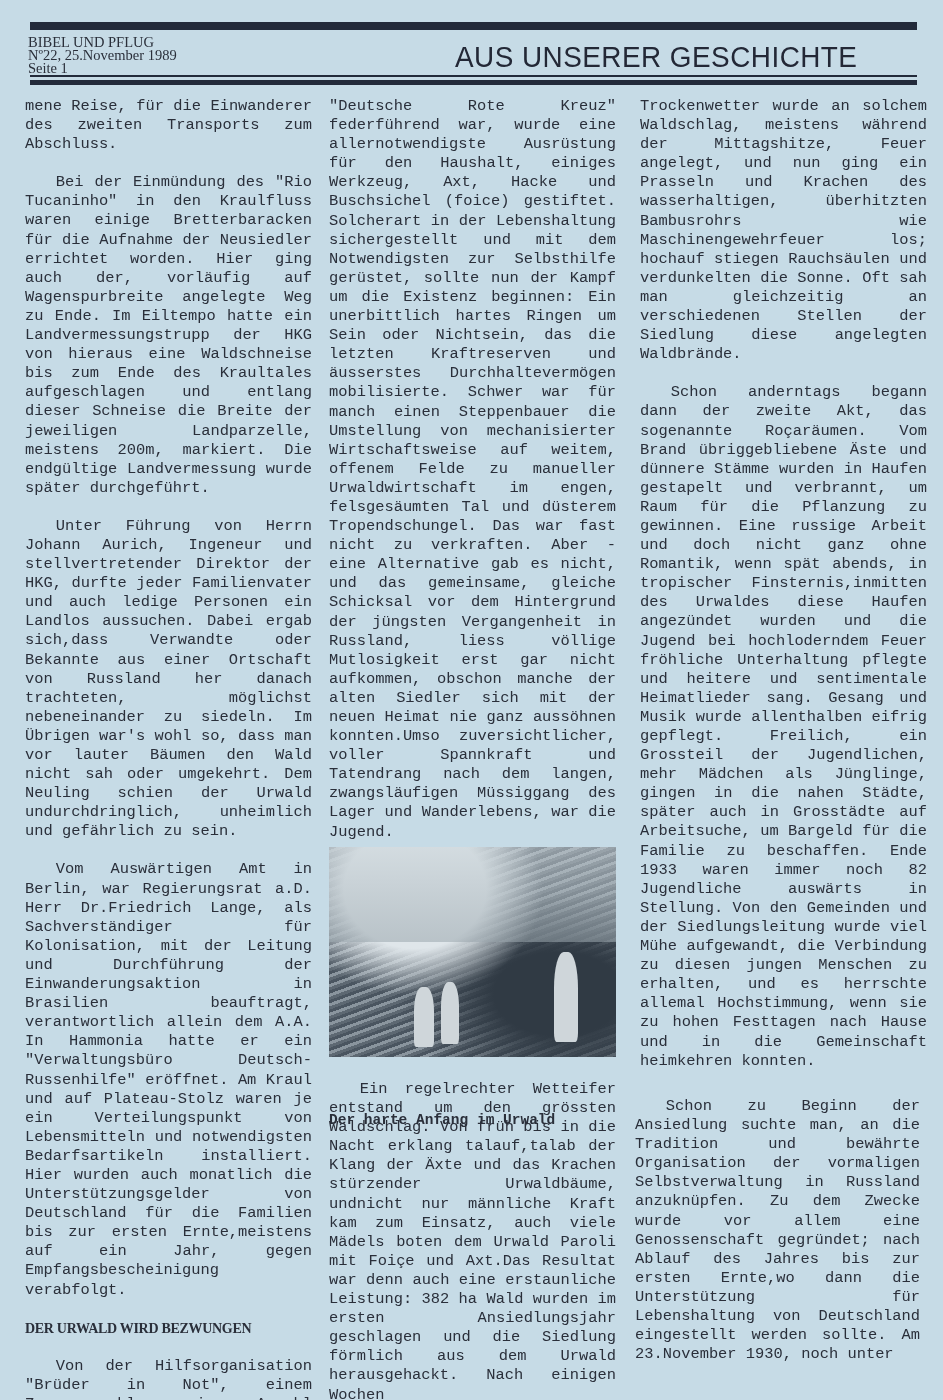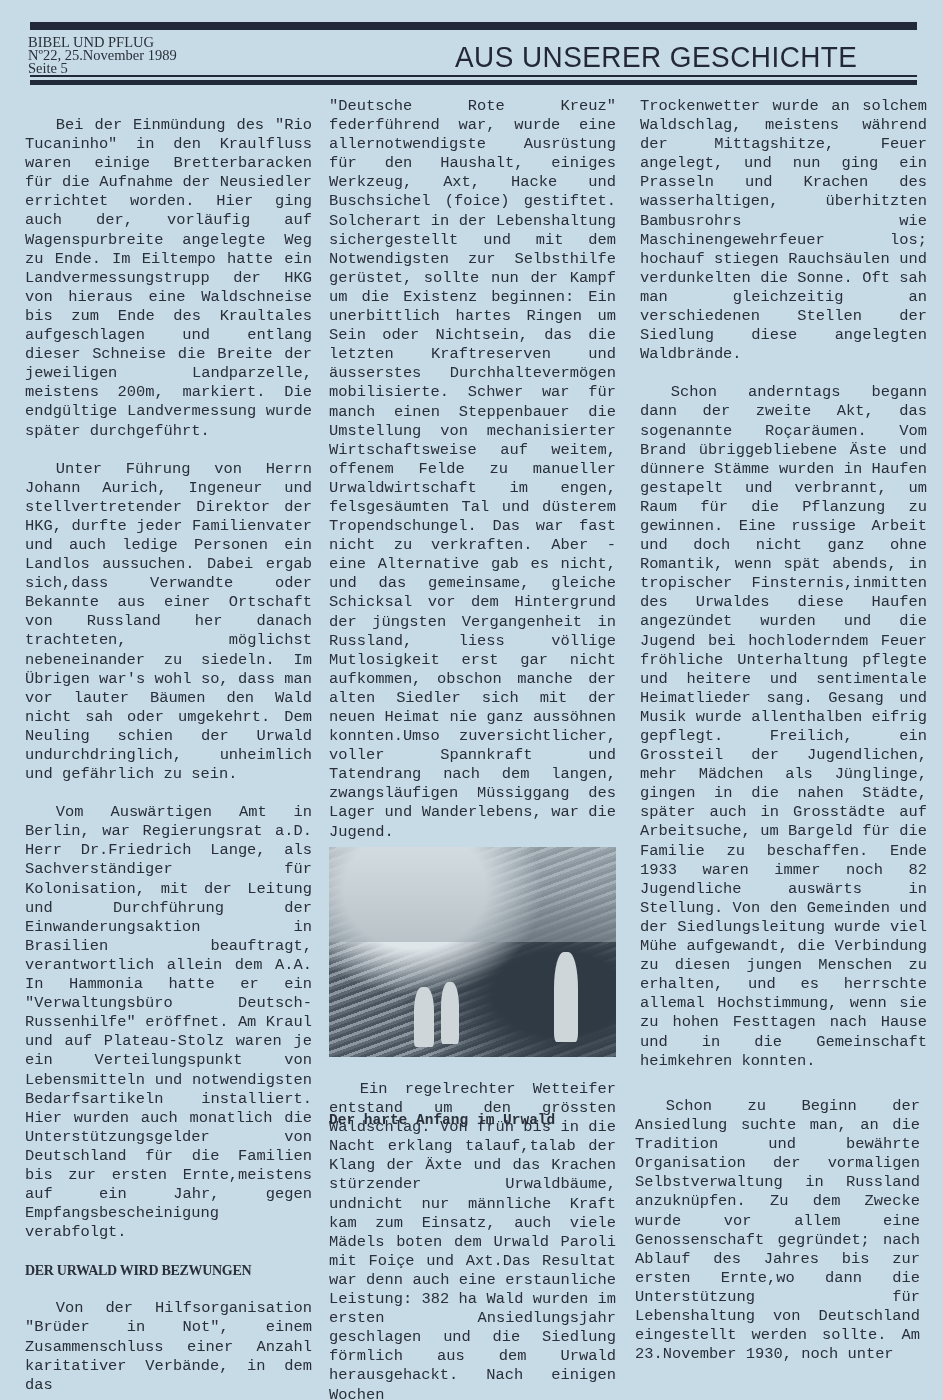--- a/index.html
+++ b/index.html
@@ -41,27 +41,28 @@
   .c3b p { margin:0; text-align:justify; }
   .c3b p.ind { text-indent:2em; }
 </style>
 </head>
 <body>
 
 <div class="rule top"></div>
 <div class="masthead">
   <div>BIBEL UND PFLUG</div>
   <div>Nº22, 25.November 1989</div>
-  <div>Seite 5</div>
+  <div>Seite 1</div>
 </div>
 <div class="section-title">AUS UNSERER GESCHICHTE</div>
 <div class="rule botthin"></div>
 <div class="rule bot"></div>
 
 <div class="col c1">
+  <p>mene Reise, für die Einwanderer des zweiten Transports zum Abschluss.</p>
   <div class="gap"></div>
   <p class="ind">Bei der Einmündung des "Rio Tucaninho" in den Kraulfluss waren einige Bretterbaracken für die Aufnahme der Neusiedler errichtet worden. Hier ging auch der, vorläufig auf Wagenspurbreite angelegte Weg zu Ende. Im Eiltempo hatte ein Landvermessungstrupp der HKG von hieraus eine Waldschneise bis zum Ende des Kraultales aufgeschlagen und entlang dieser Schneise die Breite der jeweiligen Landparzelle, meistens 200m, markiert. Die endgültige Landvermessung wurde später durchgeführt.</p>
   <div class="gap"></div>
   <p class="ind">Unter Führung von Herrn Johann Aurich, Ingeneur und stellvertretender Direktor der HKG, durfte jeder Familienvater und auch ledige Personen ein Landlos aussuchen. Dabei ergab sich,dass Verwandte oder Bekannte aus einer Ortschaft von Russland her danach trachteten, möglichst nebeneinander zu siedeln. Im Übrigen war's wohl so, dass man vor lauter Bäumen den Wald nicht sah oder umgekehrt. Dem Neuling schien der Urwald undurchdringlich, unheimlich und gefährlich zu sein.</p>
   <div class="gap"></div>
   <p class="ind">Vom Auswärtigen Amt in Berlin, war Regierungsrat a.D. Herr Dr.Friedrich Lange, als Sachverständiger für Kolonisation, mit der Leitung und Durchführung der Einwanderungsaktion in Brasilien beauftragt, verantwortlich allein dem A.A. In Hammonia hatte er ein "Verwaltungsbüro Deutsch-Russenhilfe" eröffnet. Am Kraul und auf Plateau-Stolz waren je ein Verteilungspunkt von Lebensmitteln und notwendigsten Bedarfsartikeln installiert. Hier wurden auch monatlich die Unterstützungsgelder von Deutschland für die Familien bis zur ersten Ernte,meistens auf ein Jahr, gegen Empfangsbescheinigung verabfolgt.</p>
   <div class="gap"></div>
   <p class="head">DER URWALD WIRD BEZWUNGEN</p>
   <div class="gap"></div>
   <p class="ind">Von der Hilfsorganisation "Brüder in Not", einem Zusammenschluss einer Anzahl karitativer Verbände, in dem das</p>

